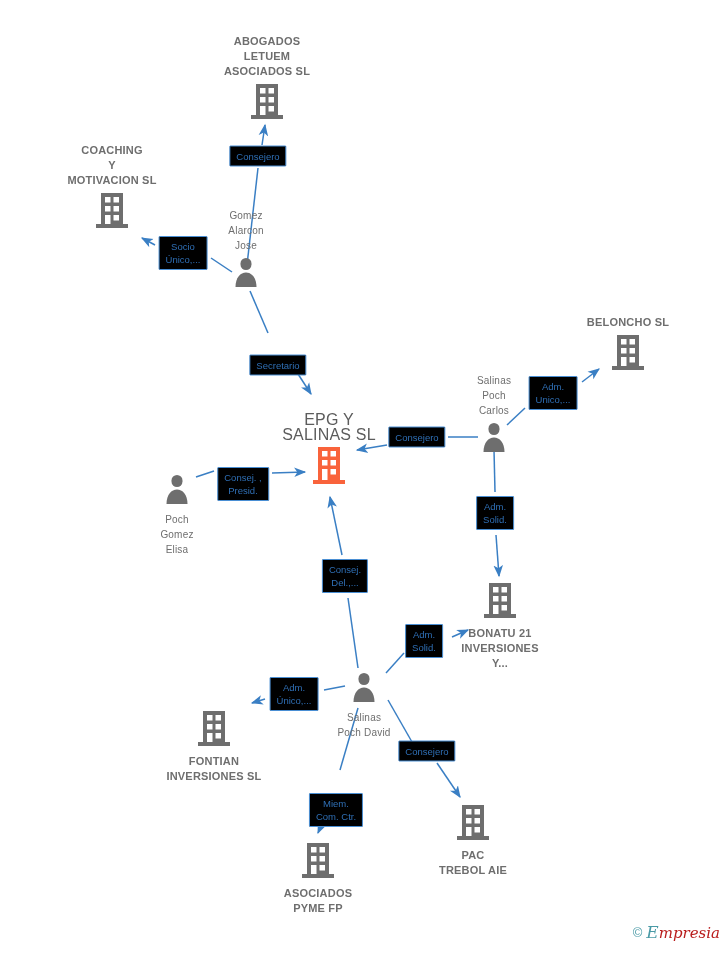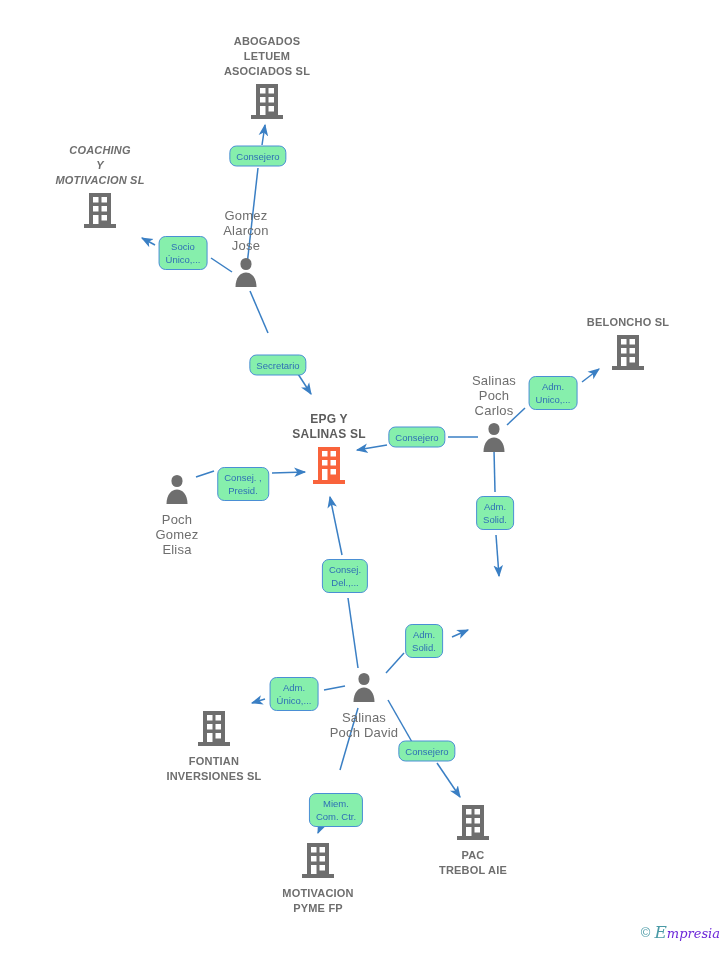--- a/index.html
+++ b/index.html
@@ -26,34 +26,34 @@
     text-align:center;
   }
   .node-label{
     color:#6e6e6e;
     font-size:11px;
     line-height:15px;
     letter-spacing:.2px;
     white-space:pre-line;
   }
   .node.company .node-label{font-weight:bold;}
-  .node.focus .node-label{color:#5c5c5c;font-weight:bold;font-size:12px;line-height:15px;}
-  .node.person .node-label{font-weight:normal;font-size:13px;line-height:15px;}
+  .node.focus .node-label{color:#5c5c5c;font-weight:normal;font-size:16px;line-height:15px;}
+  .node.person .node-label{font-weight:normal;font-size:10px;line-height:15px;}
   .node-icon{display:block;}
   .node.label-top .node-label{order:0;margin-bottom:3px;}
   .node.label-top .node-icon{order:1;}
   .node.label-bottom .node-icon{order:0;}
   .node.label-bottom .node-label{order:1;margin-top:3px;}
 
   
   .pill{
     position:absolute;
-    background:#86efac;
+    background:#000000;
     border:1.3px solid #4a8fd4;
-    border-radius:7px;
+    border-radius:1px;
     color:#2f6fb5;
     font-size:9.5px;
     line-height:13px;
     text-align:center;
     padding:3px 6px;
     white-space:pre-line;
     transform:translate(-50%,-50%);
     box-sizing:border-box;
   }
 
@@ -61,21 +61,21 @@
   #watermark{
     position:absolute;
     right:8px;bottom:6px;
     display:flex;align-items:center;gap:4px;
     font-size:15px;
     user-select:none;
   }
   #watermark .copy{color:#4a9aa6;font-size:13px;}
   #watermark .brand{font-family:"DejaVu Serif","Liberation Serif",serif;font-style:italic;}
   #watermark .brand .e{color:#4a9aa6;font-size:17px;}
-  #watermark .brand .rest{color:#6d28d9;font-size:13px;}
+  #watermark .brand .rest{color:#b91c1c;font-size:15px;}
 </style>
 </head>
 <body>
 
 <div id="graph">
 
   <svg id="edge-layer" viewBox="0 0 728 960" xmlns="http://www.w3.org/2000/svg">
     <defs>
       <marker id="arr" markerWidth="9" markerHeight="9" refX="7.2" refY="3.6" orient="auto" markerUnits="strokeWidth">
         <path d="M0,0.4 L8,3.6 L0,6.8 L2.1,3.6 Z" fill="#3a7fc4"></path>
@@ -136,21 +136,21 @@
             <rect x="18.5" y="6" width="5.5" height="5.5"></rect>
         <rect x="10" y="15" width="5.5" height="5.5"></rect>
             <rect x="18.5" y="15" width="5.5" height="5.5"></rect>
         <rect x="10" y="24" width="5.5" height="9"></rect>
             <rect x="18.5" y="24" width="5.5" height="5.5"></rect>
       </g>
         </svg>
     </span>
   </div>
 
-  <div class="node company label-top" style="left:100px;top:143px;font-style:italic;">
+  <div class="node company label-top" style="left:112px;top:143px;">
     <div class="node-label">COACHING
 Y
 MOTIVACION SL</div>
     <span class="node-icon">
       <svg width="34" height="38" viewBox="0 0 34 38">
           <g fill="#6e6e6e">
         <rect x="6" y="2" width="22" height="31"></rect>
             <rect x="1" y="33" width="32" height="4"></rect>
       </g>
           <g fill="#ffffff">
@@ -241,20 +241,41 @@
         <rect x="10.5" y="2" width="11" height="12" rx="5.5"></rect>
         <path d="M5.5 31 C5.5 21.5 10.5 16.5 16 16.5 C21.5 16.5 26.5 21.5 26.5 31 Z"></path>
       </g>
         </svg>
     </span>
     <div class="node-label">Poch
 Gomez
 Elisa</div>
   </div>
 
+  <div class="node company label-bottom" style="left:500px;top:581px;">
+    <span class="node-icon">
+      <svg width="34" height="38" viewBox="0 0 34 38">
+          <g fill="#6e6e6e">
+        <rect x="6" y="2" width="22" height="31"></rect>
+            <rect x="1" y="33" width="32" height="4"></rect>
+      </g>
+          <g fill="#ffffff">
+        <rect x="10" y="6" width="5.5" height="5.5"></rect>
+            <rect x="18.5" y="6" width="5.5" height="5.5"></rect>
+        <rect x="10" y="15" width="5.5" height="5.5"></rect>
+            <rect x="18.5" y="15" width="5.5" height="5.5"></rect>
+        <rect x="10" y="24" width="5.5" height="9"></rect>
+            <rect x="18.5" y="24" width="5.5" height="5.5"></rect>
+      </g>
+        </svg>
+    </span>
+    <div class="node-label">BONATU 21
+INVERSIONES
+Y...</div>
+  </div>
 
   <div class="node person label-bottom" style="left:364px;top:671px;">
     <span class="node-icon">
       <svg width="32" height="32" viewBox="0 0 32 32">
           <g fill="#6e6e6e">
         <rect x="10.5" y="2" width="11" height="12" rx="5.5"></rect>
         <path d="M5.5 31 C5.5 21.5 10.5 16.5 16 16.5 C21.5 16.5 26.5 21.5 26.5 31 Z"></path>
       </g>
         </svg>
     </span>
@@ -314,21 +335,21 @@
           <g fill="#ffffff">
         <rect x="10" y="6" width="5.5" height="5.5"></rect>
             <rect x="18.5" y="6" width="5.5" height="5.5"></rect>
         <rect x="10" y="15" width="5.5" height="5.5"></rect>
             <rect x="18.5" y="15" width="5.5" height="5.5"></rect>
         <rect x="10" y="24" width="5.5" height="9"></rect>
             <rect x="18.5" y="24" width="5.5" height="5.5"></rect>
       </g>
         </svg>
     </span>
-    <div class="node-label">MOTIVACION
+    <div class="node-label">ASOCIADOS
 PYME FP</div>
   </div>
 
   <div class="pill" style="left:258px;top:156px;">Consejero</div>
   <div class="pill" style="left:183px;top:253px;">Socio
 Único,...</div>
   <div class="pill" style="left:278px;top:365px;">Secretario</div>
   <div class="pill" style="left:553px;top:393px;">Adm.
 Unico,...</div>
   <div class="pill" style="left:417px;top:437px;">Consejero</div>

